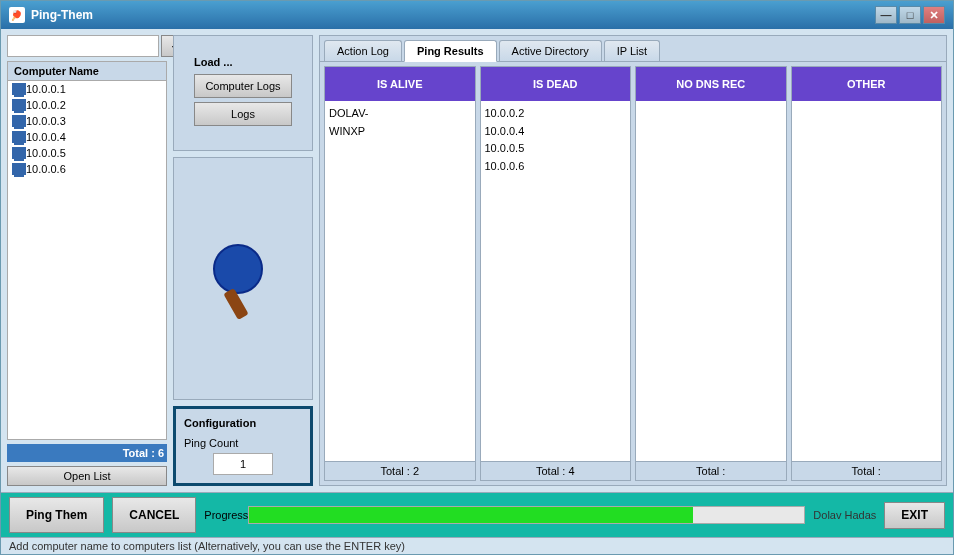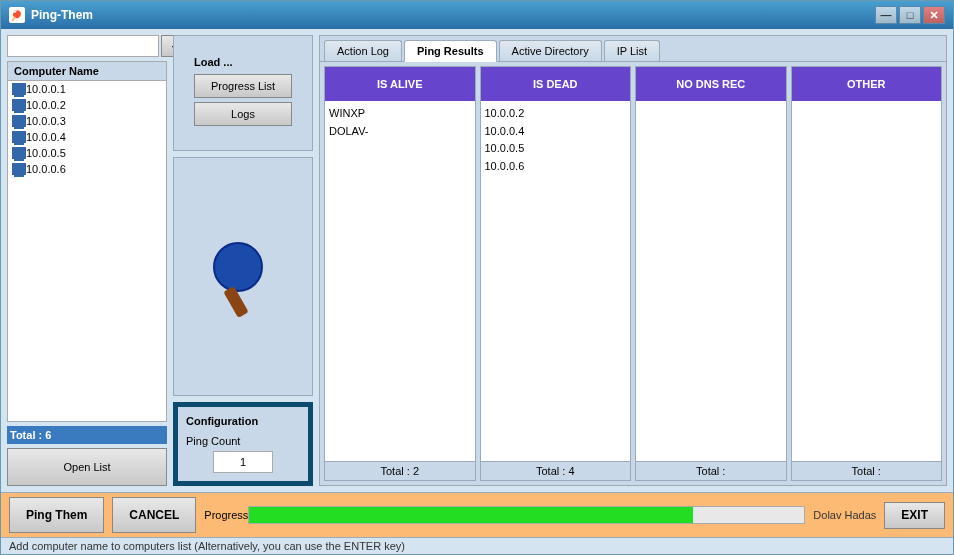--- a/index.html
+++ b/index.html
@@ -136,27 +136,27 @@
       position: absolute;
       bottom: -2px;
       left: 2px;
       right: 2px;
       height: 2px;
       background: #3366aa;
     }
     .total-bar {
       background: #3a7abf;
       color: white;
-      text-align: left;
+      text-align: right;
       padding: 3px;
       font-size: 11px;
       font-weight: bold;
     }
     .open-list-btn {
-      height: 38px;
+      height: 20px;
       background: linear-gradient(to bottom, #e8e8e8, #c8c8c8);
       border: 1px solid #888;
       cursor: pointer;
       font-size: 11px;
       width: 100%;
     }
     
     .middle-panel {
       width: 140px;
       display: flex;
@@ -223,21 +223,21 @@
       height: 14px;
       background: white;
       border-radius: 50%;
       border: 1px solid #ddd;
       position: absolute;
       top: 15px;
       left: 25px;
     }
     .config-section {
       background: #c8d8e8;
-      border: 5px solid #0c4a6e;
+      border: 3px solid #0c4a6e;
       padding: 8px;
     }
     .config-title {
       font-size: 11px;
       font-weight: bold;
       margin-bottom: 8px;
     }
     .config-label {
       font-size: 11px;
       margin-bottom: 4px;
@@ -319,21 +319,21 @@
       padding: 3px;
       font-size: 11px;
       border-top: 1px solid #9ab;
     }
     
     .bottom-bar {
       display: flex;
       align-items: center;
       padding: 4px 8px;
       gap: 8px;
-      background: #fdba74;
+      background: #14b8a6;
       border-top: 1px solid #9ab;
       flex-shrink: 0;
     }
     .ping-them-btn {
       height: 36px;
       padding: 0 16px;
       background: linear-gradient(to bottom, #e8e8e8, #c8c8c8);
       border: 1px solid #888;
       cursor: pointer;
       font-size: 12px;
@@ -452,21 +452,21 @@
             </div>
           </div>
       </div>
       <div class="total-bar">Total : 6</div>
       <button class="open-list-btn">Open List</button>
     </div>
 
     <div class="middle-panel">
       <div class="load-section">
         <div class="load-title">Load ...</div>
-        <button class="load-btn">Progress List</button>
+        <button class="load-btn">Computer Logs</button>
         <button class="load-btn">Logs</button>
       </div>
       <div class="ping-pong-area">
         <div class="paddle">
           <div class="ball"></div>
           <div class="paddle-head"></div>
           <div class="paddle-handle"></div>
         </div>
       </div>
       <div class="config-section">
@@ -482,22 +482,22 @@
             <div class="tab">Action Log</div>
             <div class="tab active">Ping Results</div>
             <div class="tab">Active Directory</div>
             <div class="tab">IP List</div>
           </div>
       </div>
       <div class="results-grid" id="results-grid">
           <div class="result-column">
             <div class="result-header">IS ALIVE</div>
             <div class="result-body">
+              <div class="result-item">DOLAV-</div>
               <div class="result-item">WINXP</div>
-              <div class="result-item">DOLAV-</div>
             </div>
             <div class="result-footer">Total : 2</div>
           </div>
           <div class="result-column">
             <div class="result-header">IS DEAD</div>
             <div class="result-body">
               <div class="result-item">10.0.0.2</div>
               <div class="result-item">10.0.0.4</div>
               <div class="result-item">10.0.0.5</div>
               <div class="result-item">10.0.0.6</div>

